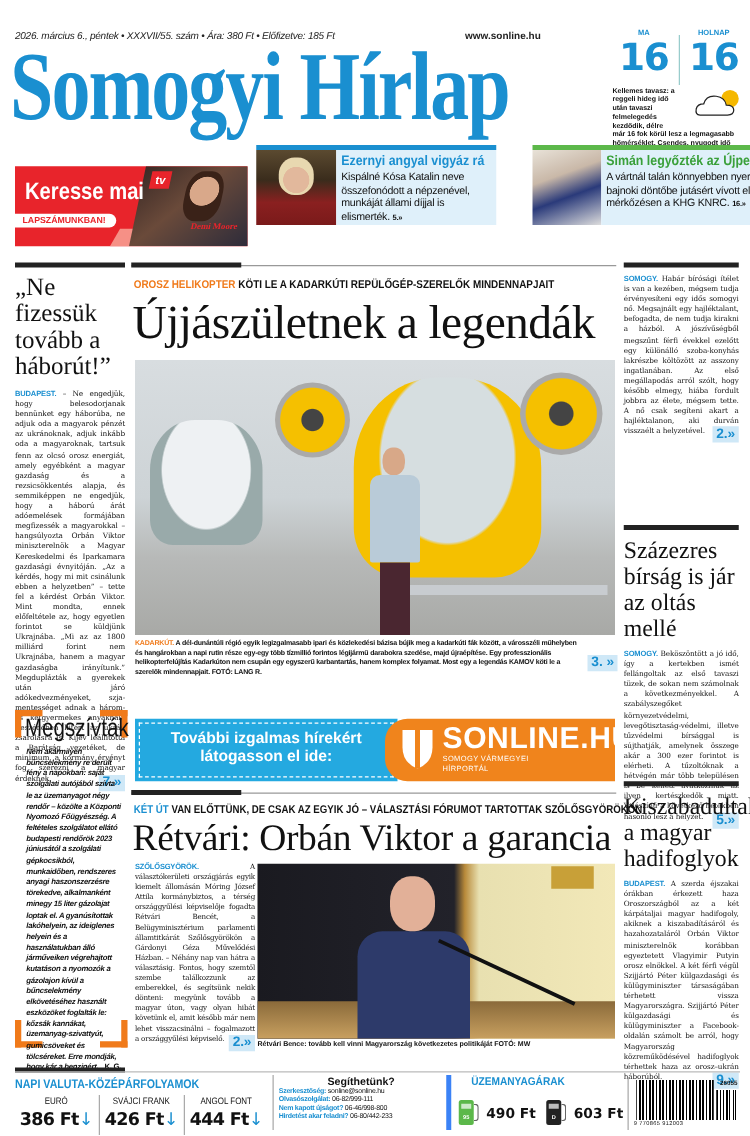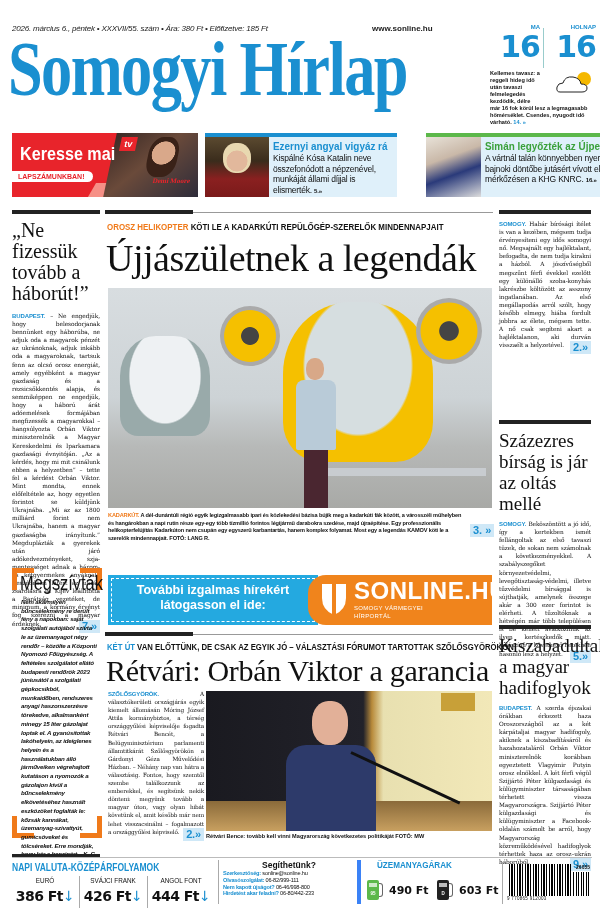--- a/index.html
+++ b/index.html
@@ -7,40 +7,40 @@
   body { position: relative; font-family: "Liberation Sans", sans-serif; color: #111; }
   .abs { position: absolute; }
   .serif { font-family: "Liberation Serif", serif; }
 
   
   #dateline { left: 12px; top: 24px; font-size: 8px; color: #222; letter-spacing: -0.2px; font-style: italic; }
   #site-url { left: 372px; top: 24px; font-size: 8px; font-weight: bold; color: #222; }
   #masthead { left: 8px; top: 30px; font-size: 78px; font-weight: bold; color: #1a8fd0; letter-spacing: -2px; line-height: 1; transform: scaleX(0.8); transform-origin: left top; white-space: nowrap; }
 
   #weather { left: 490px; top: 24px; width: 108px; height: 100px; }
-  .w-col { position: absolute; top: 0; width: 50px; text-align: right; }
+  .w-col { position: absolute; top: 0; width: 50px; text-align: center; }
   .w-label { font-size: 6px; font-weight: bold; color: #1a8fd0; }
   .w-temp { font-size: 30px; font-weight: bold; color: #1a8fd0; line-height: 1; font-family: "DejaVu Sans", sans-serif; letter-spacing: -1px; margin-top: 2px;}
   .w-sep { position: absolute; left: 53px; top: 4px; width: 1px; height: 40px; background: #9cc; }
   #w-text { position: absolute; top: 46px; left: 0; width: 106px; font-size: 5.6px; line-height: 7px; font-weight: bold; color: #111; }
   #w-text1 { width: 56px; display: block; }
   #w-ref { color: #1a8fd0; }
   #cloud-icon { position: absolute; left: 64px; top: 46px; width: 40px; height: 26px; }
 
   
   #tv-promo { left: 12px; top: 133px; width: 186px; height: 64px; background: #e8242b; overflow: hidden; }
   #tv-promo .big { position: absolute; left: 8px; top: 10px; color: #fff; font-size: 19px; font-weight: bold; transform: scaleX(0.85); transform-origin: left; white-space: nowrap; }
   #tv-promo .tag { position: absolute; left: 0; top: 38px; background: #fff; color: #e8242b; font-size: 7px; font-weight: bold; padding: 2px 8px 2px 6px; border-radius: 0 8px 8px 0; }
   #tv-mag { position: absolute; left: 98px; top: 0; width: 100px; height: 64px; background: linear-gradient(135deg,#3b2a26,#6a4a3a 40%, #2a2a3a); transform: skewX(-12deg); }
   #tv-mag .logo { position:absolute; left:6px; top:4px; width:16px; height:14px; background:#e8242b; color:#fff; font-size:9px; font-weight:bold; text-align:center; line-height:14px;}
   #tv-mag .face { position:absolute; left:36px; top:4px; width:30px; height:40px; background: radial-gradient(circle at 50% 40%, #d9a88a 40%, #3a2218 42%); border-radius: 40%;}
   #tv-mag .name { position:absolute; left:46px; top:44px; color:#e8242b; font-size:7px; font-weight:bold; font-family:"Liberation Serif",serif;}
   #tv-stripe { position:absolute; left:80px; top:50px; width:40px; height:14px; background:#f69086; transform: skewX(-30deg); }
 
-  .teaser { top: 133px; height: 64px; }
+  .teaser { top: 116px; height: 64px; }
   .teaser .bar { position: absolute; left: 0; top: 0; right: 0; height: 4px; }
   .teaser .photo { position: absolute; left: 0; top: 4px; height: 60px; }
   .teaser .body { position: absolute; top: 4px; right: 0; bottom: 0; padding: 3px 4px; }
   .teaser h3 { font-size: 11px; font-weight: bold; line-height: 13px; transform: scaleX(0.9); transform-origin: left; white-space: nowrap; }
   .teaser p { font-size: 8.5px; line-height: 10.5px; color: #111; letter-spacing: -0.2px; }
   .pg { font-size: 6px; font-weight: bold; }
   #teaser1 { left: 205px; width: 192px; }
   #teaser1 .bar { background: #1a8fd0; }
   #teaser1 .photo { width: 64px; background: linear-gradient(#5b4a30, #3a2c1c 40%, #8a2020 70%, #7a1a1a); }
   #teaser1 .photo .head { position:absolute; left:18px; top:6px; width:28px; height:30px; border-radius:45%; background: radial-gradient(circle at 50% 60%, #e2b89c 45%, #e8d8b0 47%); }

